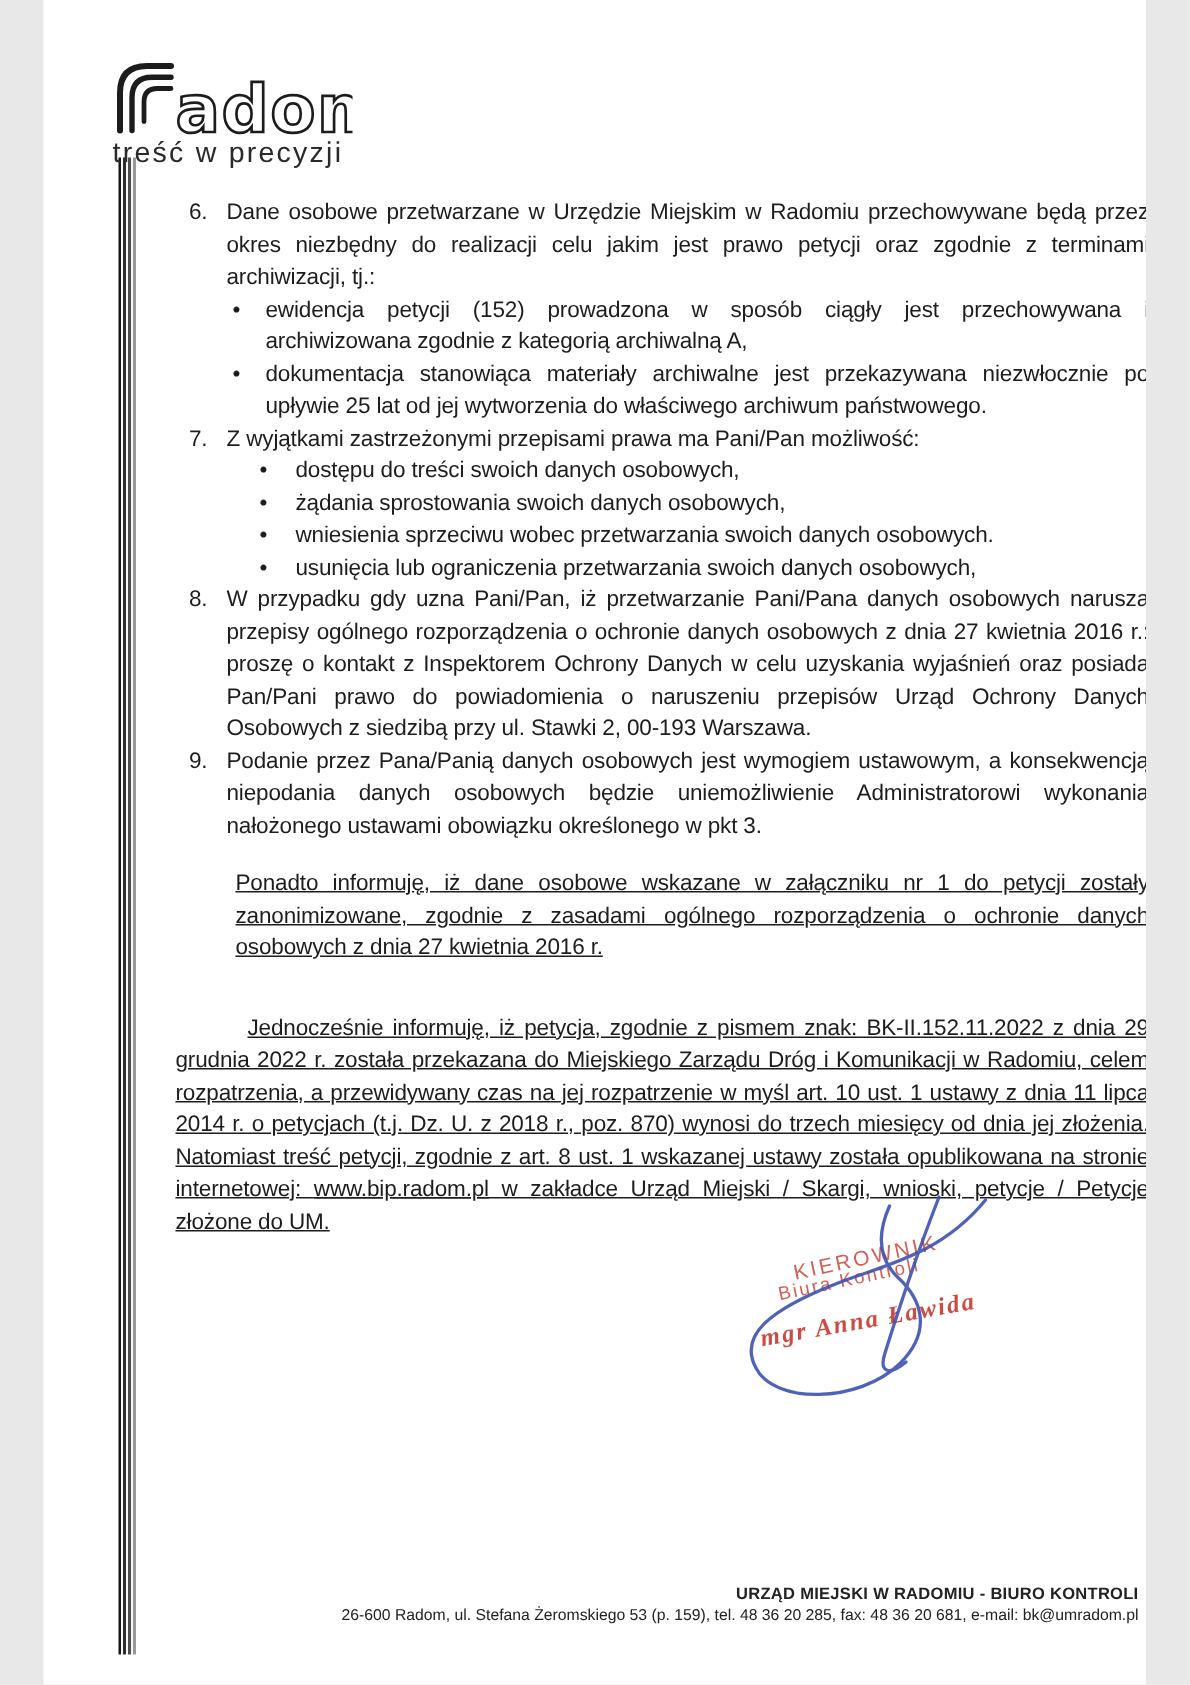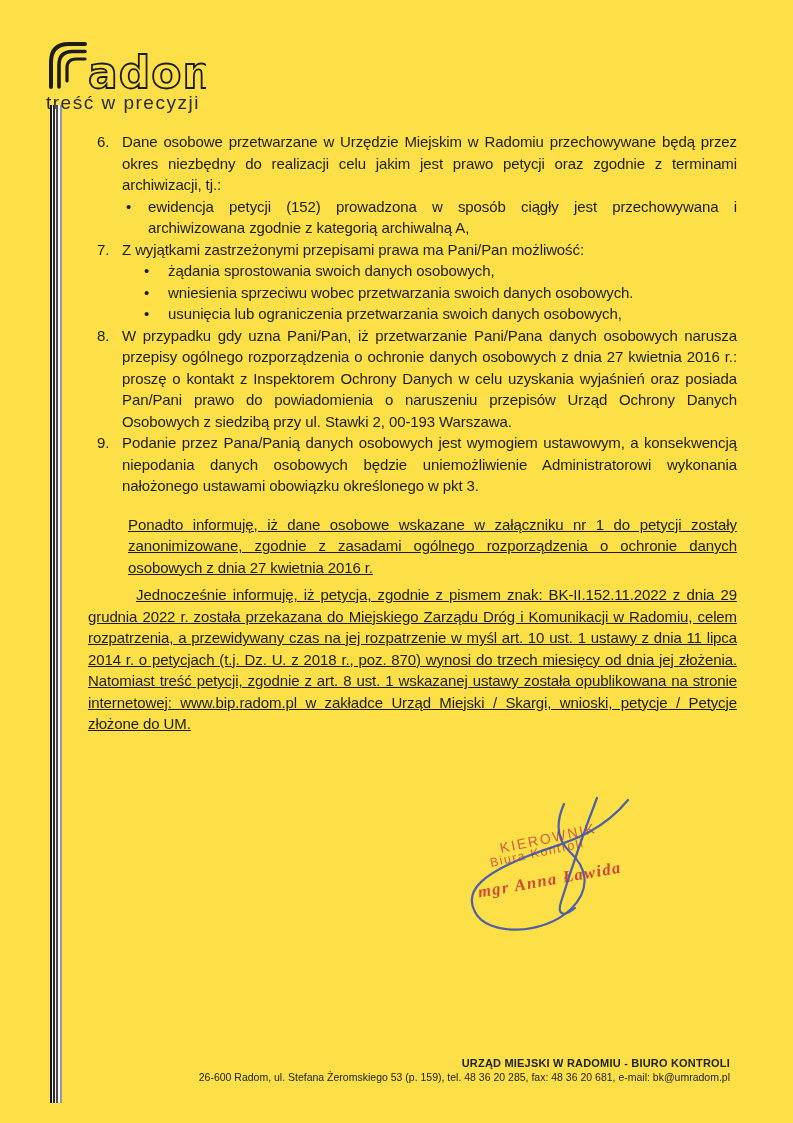--- a/index.html
+++ b/index.html
@@ -1,19 +1,19 @@
 <!DOCTYPE html>
 <html lang="pl"><head>
 <meta charset="utf-8">
 <style>
   html,body{margin:0;padding:0;background:#e8e8e8;}
   .page{
     position:relative;
-    width:793px;height:1123px;
-    background:#fde047;
+    width:735px;height:1123px;
+    background:#ffffff;
     overflow:hidden;
     font-family:"Liberation Sans", sans-serif;
     color:#1d1d1d;
     margin:0 auto;
   }
 
   
   .binding-lines{
     position:absolute;left:50px;top:105px;width:13px;height:998px;
     background:linear-gradient(to right,
@@ -45,21 +45,21 @@
   .item .no{flex:0 0 25px;}
   .item .itext{flex:1;text-align:justify;}
   .bullets{margin-top:0;}
   .bullet{display:flex;}
   .bullet .b-dot{flex:0 0 22px;padding-left:4px;}
   .bullet .b-dot::before{content:"\2022";}
   .bullet .b-text{flex:1;text-align:justify;}
   .bullets.deep .bullet .b-dot{flex-basis:24px;padding-left:22px;}
   .para{margin:0;text-align:justify;text-decoration:underline;}
   .para.p1{margin-top:17px;margin-left:40px;}
-  .para.p2{margin-top:6px;text-indent:48px;}
+  .para.p2{margin-top:32px;text-indent:48px;}
   .link{color:#1d1d1d;text-decoration:underline;cursor:pointer;}
 
   
   .sig-block{position:absolute;left:425px;top:790px;width:240px;height:155px;}
   .stamp-line{
     position:absolute;color:#cc4a41;opacity:.88;white-space:nowrap;
     font-family:"Liberation Sans", sans-serif;
   }
   .stamp-l1{left:74px;top:40px;font-size:14px;letter-spacing:2px;transform:rotate(-12deg);}
   .stamp-l2{left:64px;top:56px;font-size:12.5px;letter-spacing:1.5px;transform:rotate(-12deg);}
@@ -107,29 +107,37 @@
 
       <div class="item">
         <span class="no">6.</span>
         <div class="itext">
           <span>Dane osobowe przetwarzane w Urzędzie Miejskim w Radomiu przechowywane będą przez okres niezbędny do realizacji celu jakim jest prawo petycji oraz zgodnie z terminami archiwizacji, tj.:</span>
           <div class="bullets">
             <div class="bullet">
               <span class="b-dot"></span>
               <span class="b-text">ewidencja petycji (152) prowadzona w sposób ciągły jest przechowywana i archiwizowana zgodnie z kategorią archiwalną A,</span>
             </div>
+            <div class="bullet">
+              <span class="b-dot"></span>
+              <span class="b-text">dokumentacja stanowiąca materiały archiwalne jest przekazywana niezwłocznie po upływie 25 lat od jej wytworzenia do właściwego archiwum państwowego.</span>
+            </div>
           </div>
         </div>
       </div>
 
       <div class="item">
         <span class="no">7.</span>
         <div class="itext">
           <span>Z wyjątkami zastrzeżonymi przepisami prawa ma Pani/Pan możliwość:</span>
           <div class="bullets deep">
+            <div class="bullet">
+              <span class="b-dot"></span>
+              <span class="b-text">dostępu do treści swoich danych osobowych,</span>
+            </div>
             <div class="bullet">
               <span class="b-dot"></span>
               <span class="b-text">żądania sprostowania swoich danych osobowych,</span>
             </div>
             <div class="bullet">
               <span class="b-dot"></span>
               <span class="b-text">wniesienia sprzeciwu wobec przetwarzania swoich danych osobowych.</span>
             </div>
             <div class="bullet">
               <span class="b-dot"></span>

